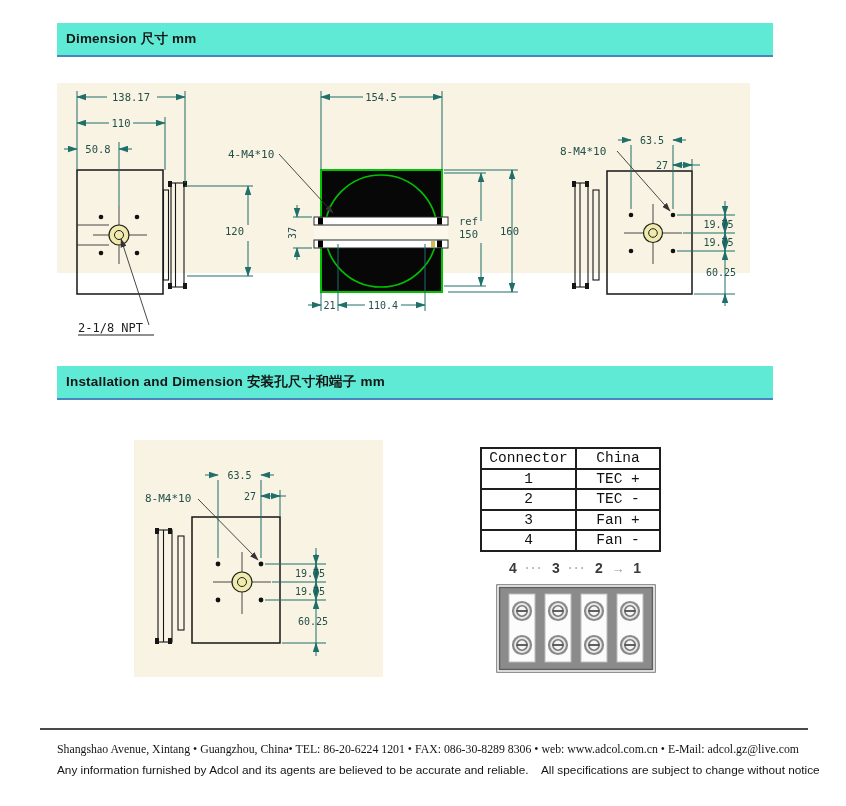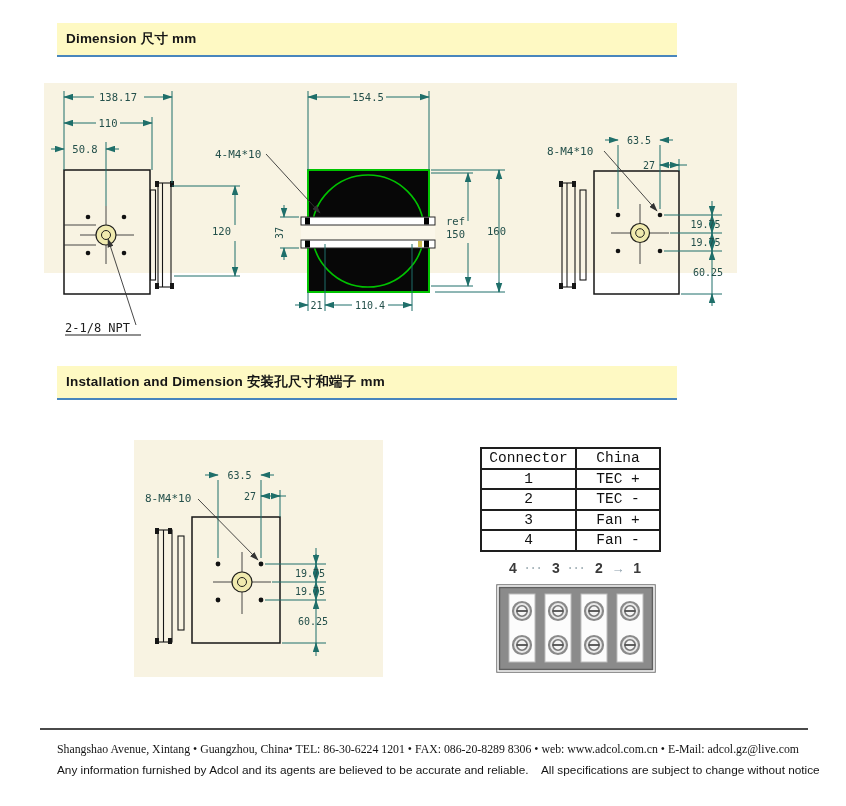--- a/index.html
+++ b/index.html
@@ -2,29 +2,29 @@
 <html><head>
 <meta charset="utf-8">
 <style>
   html,body{margin:0;padding:0;}
   body{
     width:846px;height:806px;position:relative;background:#ffffff;
     font-family:"Liberation Sans",sans-serif;overflow:hidden;
   }
   .abs{position:absolute;}
   .hdr{
-    left:57px;width:620px;height:34px;background:#fef9c3;
+    left:57px;width:716px;height:34px;background:#5eead4;
     border-bottom:2px solid #4886bd;box-sizing:border-box;
     color:#161616;font-weight:bold;font-size:13.5px;line-height:32px;
     padding-left:9px;letter-spacing:.2px;
   }
   #hdr1{top:23px;}
   #hdr2{top:366px;}
   .panel{background:#f8f3e2;}
-  #panel1{left:44px;top:83px;width:693px;height:190px;}
+  #panel1{left:57px;top:83px;width:693px;height:190px;}
   #panel2{left:134px;top:440px;width:249px;height:237px;}
   svg text{font-family:"DejaVu Sans Mono",monospace;fill:#24504b;}
   svg .dt{font-size:10.5px;}
   svg .dts{font-size:10px;}
   svg .lbl{font-size:11px;}
   svg .npt{font-size:12px;fill:#1d1d1d;}
   .dimline{stroke:#1f6f6a;stroke-width:1;fill:none;}
   .outline{stroke:#161616;stroke-width:1.5;fill:none;}
   .thin{stroke:#161616;stroke-width:1.1;fill:none;}
   .cross{stroke:#333333;stroke-width:.9;fill:none;}
@@ -415,14 +415,14 @@
     <circle cx="134" cy="27" r="9" fill="#e9e9e9" stroke="#8a8a8a" stroke-width="2.2"></circle>
       <circle cx="134" cy="27" r="5.2" fill="#f5f5f5" stroke="#777777" stroke-width="1.6"></circle>
       <line x1="128.5" y1="27" x2="139.5" y2="27" stroke="#4f4f4f" stroke-width="1.8"></line>
     <circle cx="134" cy="61" r="9" fill="#e9e9e9" stroke="#8a8a8a" stroke-width="2.2"></circle>
       <circle cx="134" cy="61" r="5.2" fill="#f5f5f5" stroke="#777777" stroke-width="1.6"></circle>
       <line x1="128.5" y1="61" x2="139.5" y2="61" stroke="#4f4f4f" stroke-width="1.8"></line>
   </g>
 </svg>
 
 <div class="abs" id="foot-rule"></div>
-<div class="abs fline" id="foot1">Shangshao Avenue, Xintang • Guangzhou, China• TEL: 86-30-6224 1201 • FAX: 086-20-8289 8306 • web: www.adcol.com.cn • E-Mail: adcol.gz@live.com</div>
+<div class="abs fline" id="foot1">Shangshao Avenue, Xintang • Guangzhou, China• TEL: 86-20-6224 1201 • FAX: 086-30-8289 8306 • web: www.adcol.com.cn • E-Mail: adcol.gz@live.com</div>
 <div class="abs fline" id="foot2">Any information furnished by Adcol and its agents are believed to be accurate and reliable.    All specifications are subject to change without notice</div>
 
 </body></html>

